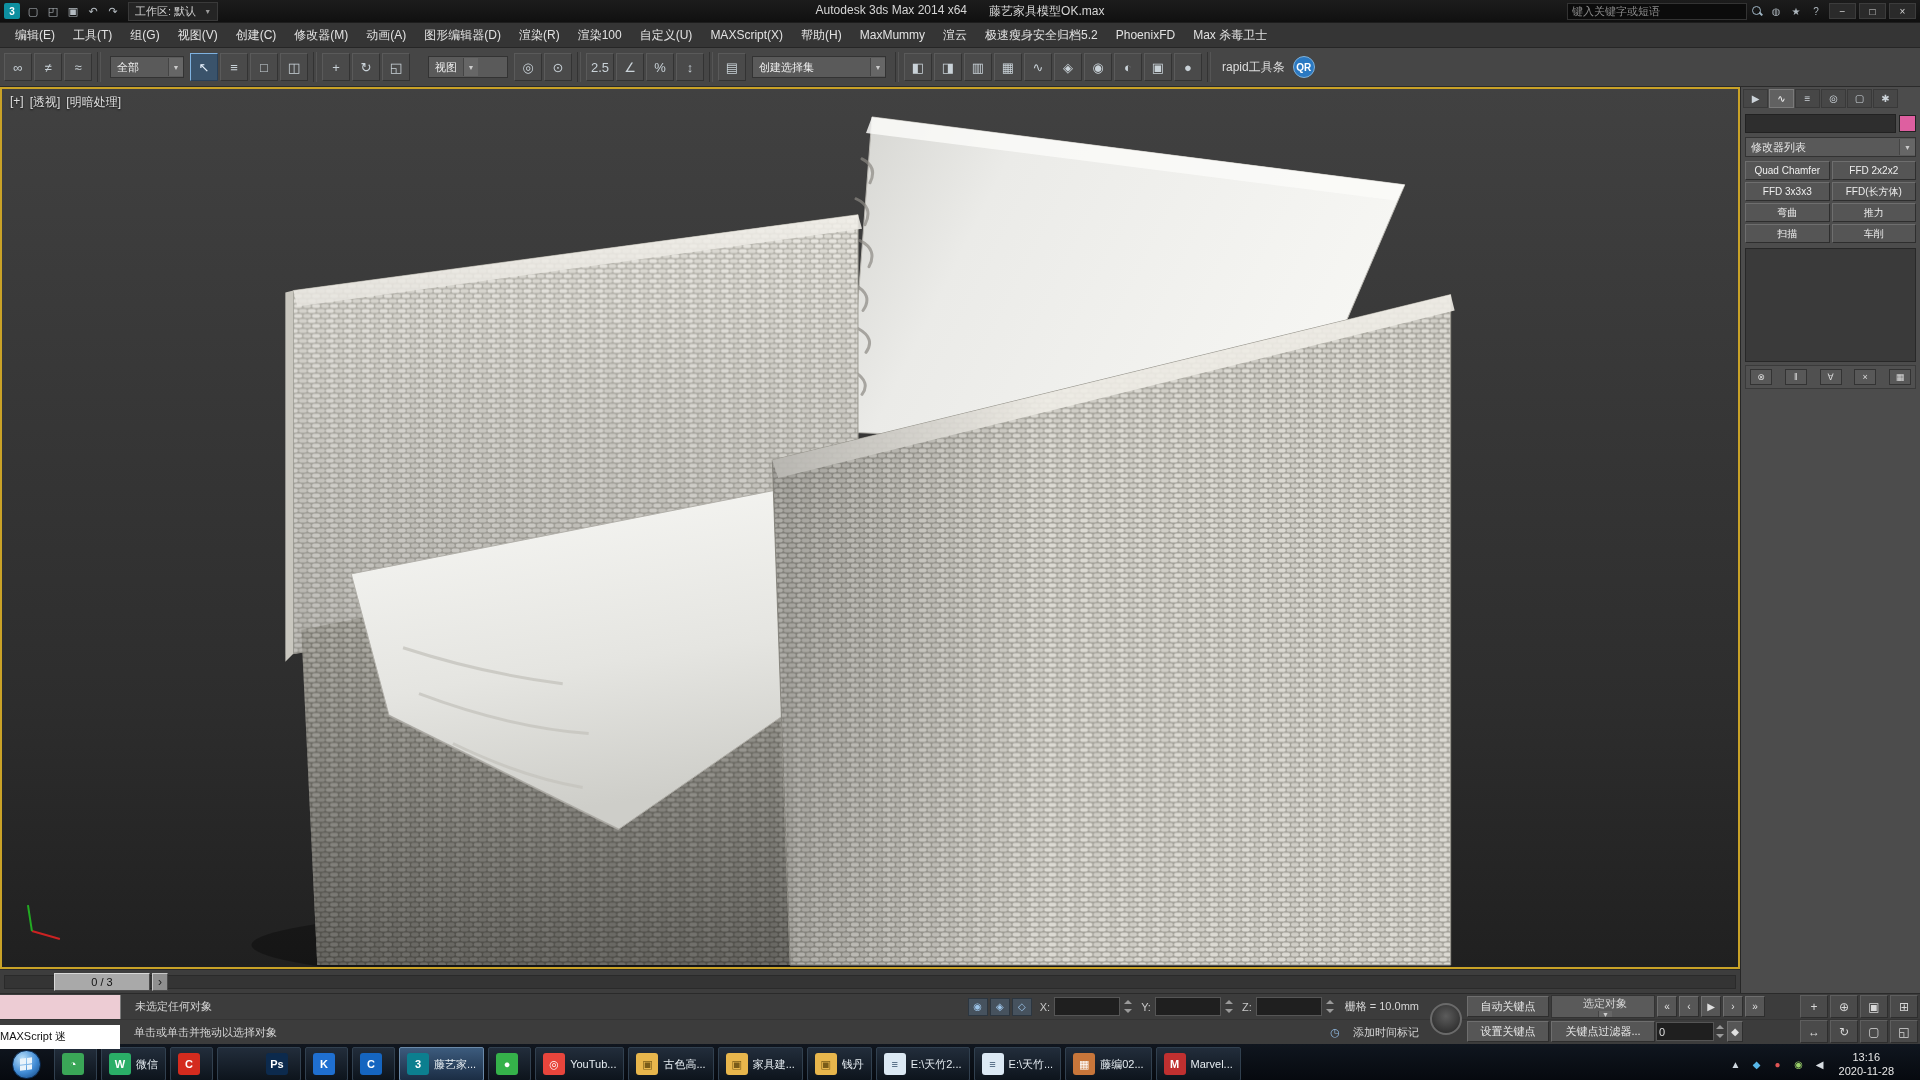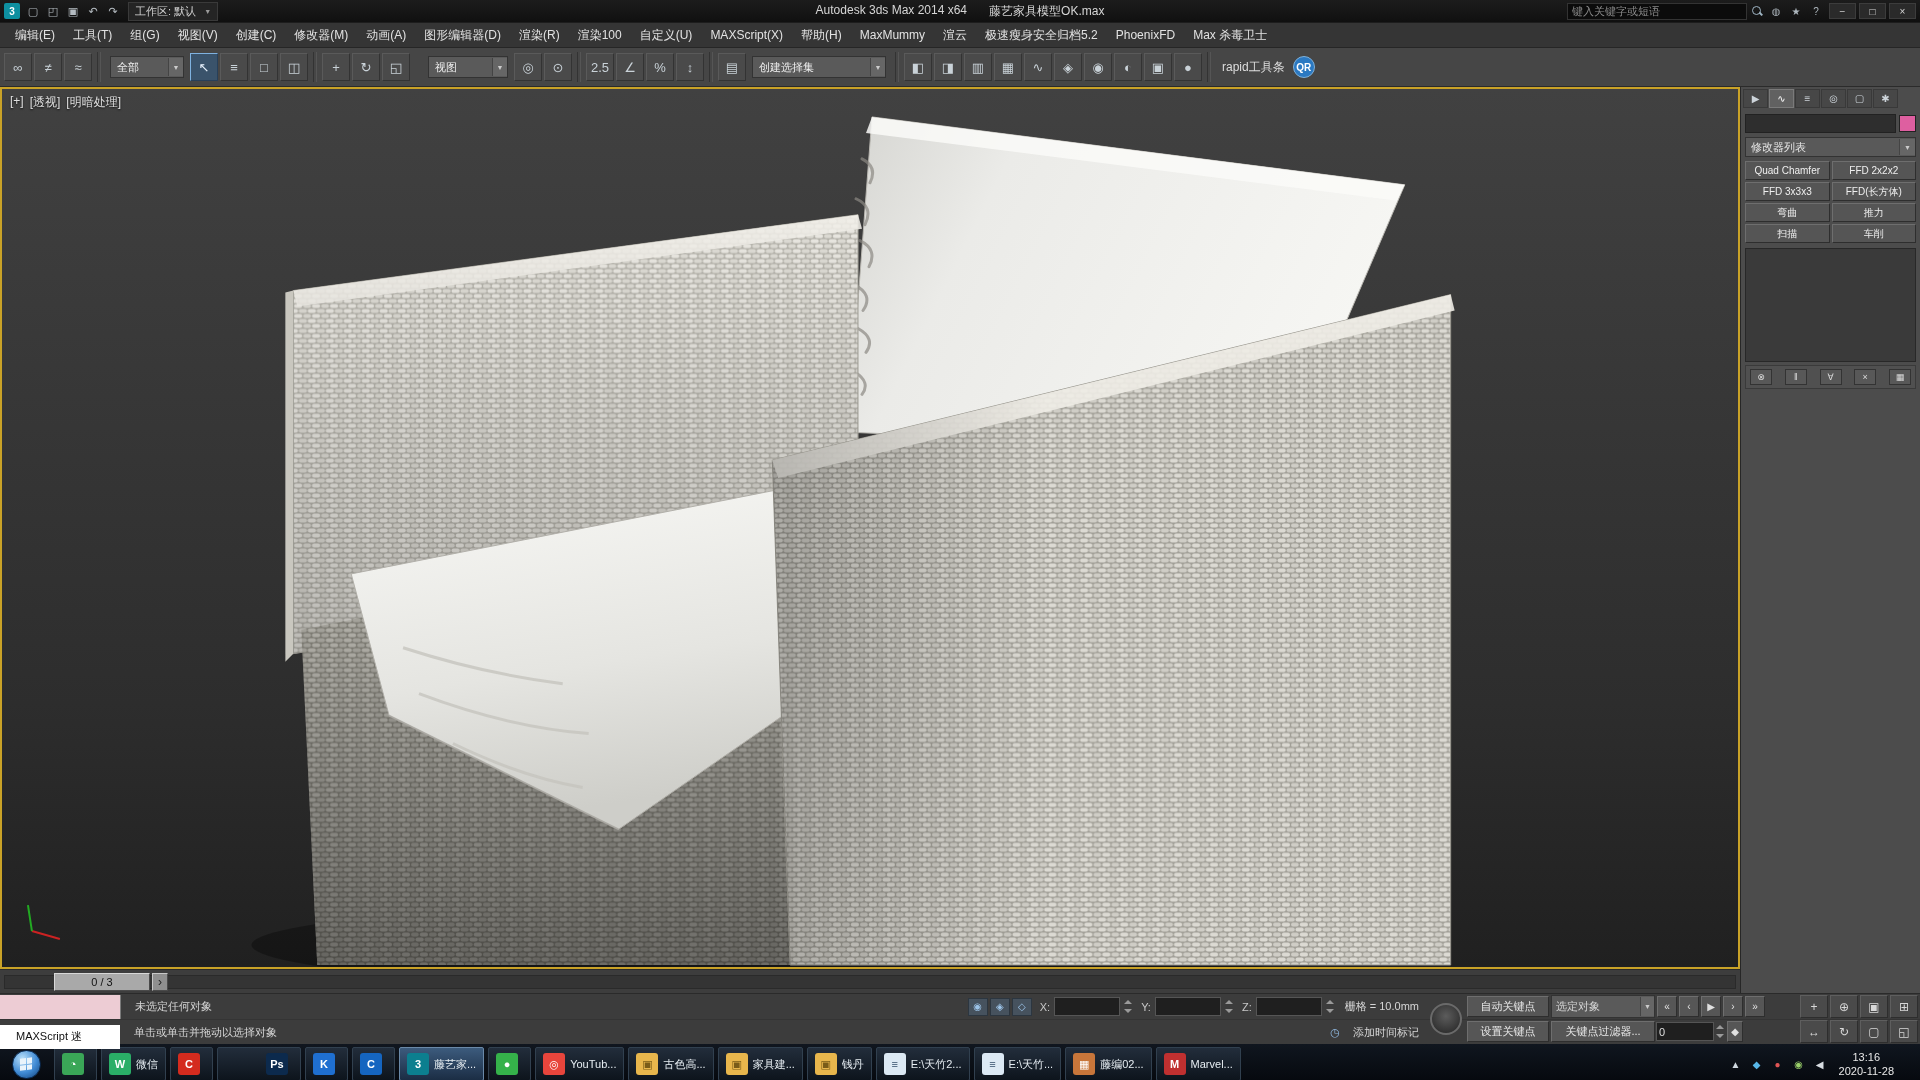--- a/index.html
+++ b/index.html
@@ -30,21 +30,21 @@
 
   
   .toolbar{height:38px;background:#464646;border-bottom:1px solid #2b2b2b;display:flex;align-items:center;padding:0 4px;gap:2px;flex:0 0 auto;}
   .tb-group{display:flex;gap:2px;align-items:center;}
   .ticon{width:28px;height:28px;background:#4a4a4a;border:1px solid;border-color:#5a5a5a #333 #333 #5a5a5a;color:#c9d2d8;font-size:13px;display:flex;align-items:center;justify-content:center;padding:0;}
   .ticon[data-active="true"]{background:#3a536b;border-color:#7fb2e0 #27405a #27405a #7fb2e0;color:#eaf4ff;}
   .tsep{width:2px;height:30px;border-left:1px solid #333;border-right:1px solid #555;margin:0 3px;}
   .tb-dd{height:20px;background:#5a5a5a;border:1px solid #333;display:inline-flex;align-items:center;font-size:11px;color:#eee;padding-left:6px;margin:0 4px;white-space:nowrap;}
   .tb-dd .dd-box{width:14px;height:18px;background:#666;margin-left:6px;border-left:1px solid #444;font-size:7px;color:#ccc;display:flex;align-items:center;justify-content:center;}
   .dd-filter{width:66px;justify-content:space-between;}
-  .dd-coord{width:72px;justify-content:space-between;margin-left:16px;}
+  .dd-coord{width:72px;margin-left:16px;}
   .dd-sets{width:126px;justify-content:space-between;}
   .tb-text{font-size:12px;color:#ddd;margin:0 6px;white-space:nowrap;}
   .qr{width:22px;height:22px;border-radius:50%;background:#2b79c2;border:1px solid #7fb0d8;color:#fff;font-size:10px;font-weight:bold;display:flex;align-items:center;justify-content:center;padding:0;}
 
   
   .main{display:flex;height:906px;background:#3a3a3a;flex:0 0 auto;}
   .vpcol{width:1740px;display:flex;flex-direction:column;}
   .viewport{height:882px;border:2px solid #c9a227;box-sizing:border-box;position:relative;background:#2e2e2e;overflow:hidden;}
   .scene{position:absolute;inset:0;width:100%;height:100%;display:block;}
   .vp-label{position:absolute;top:5px;left:8px;display:flex;gap:6px;color:#e0e0e0;font-size:12px;z-index:2;text-shadow:0 1px 2px rgba(0,0,0,.8);}
@@ -70,36 +70,36 @@
   .cp-stack{height:112px;margin:3px 4px;background:#3a3a3a;border:1px solid #282828;}
   .cp-stacktools{height:20px;margin:0 4px;display:flex;justify-content:space-between;align-items:center;padding:1px 4px;background:#505050;border:1px solid #3a3a3a;}
   .cp-tool{width:22px;height:16px;background:#585858;border:1px solid #333;color:#dcdcdc;font-size:9px;display:flex;align-items:center;justify-content:center;padding:0;}
   .cp-empty{flex:1;background:#4c4c4c;}
 
   
   .statusbar{height:50px;background:#3c3c3c;border-top:1px solid #2a2a2a;position:relative;font-size:11px;color:#d6d6d6;flex:0 0 auto;}
   .sb-row{height:25px;display:flex;align-items:center;gap:4px;padding-right:495px;box-sizing:border-box;}
   .sb-row2{border-top:1px solid #343434;}
   .ms-pink{width:120px;height:24px;background:#edccd4;border-right:1px solid #7a7a7a;flex:0 0 auto;}
-  .ms-white{width:120px;height:24px;background:#fff;color:#111;display:flex;align-items:center;padding-left:16px;box-sizing:border-box;flex:0 0 auto;font-size:11px;white-space:nowrap;overflow:hidden;margin-top:9px;}
+  .ms-white{width:120px;height:24px;background:#fff;color:#111;display:flex;align-items:center;padding-left:0;box-sizing:border-box;flex:0 0 auto;font-size:11px;white-space:nowrap;overflow:hidden;margin-top:9px;}
   .sb-text{margin-left:10px;white-space:nowrap;}
   .sb-spacer{flex:1;}
   .sb-toggle{width:20px;height:18px;background:#46525e;border:1px solid #2c3640;color:#9cc3e8;font-size:10px;display:flex;align-items:center;justify-content:center;padding:0;}
   .axis-label{color:#c8c8c8;margin-left:4px;}
   .sb-field{width:60px;height:15px;background:#1f1f1f;border:1px solid #555;color:#ddd;font-size:11px;}
   .spin{width:9px;height:17px;display:flex;flex-direction:column;justify-content:space-between;padding:2px 0;box-sizing:border-box;}
   .spin i{display:block;width:0;height:0;border-left:4px solid transparent;border-right:4px solid transparent;}
   .spin .up{border-bottom:4px solid #9a9a9a;}
   .spin .dn{border-top:4px solid #9a9a9a;}
   .sb-label{margin:8px 6px;white-space:nowrap;}
   .tag-icon{width:16px;height:16px;color:#8fb8e0;font-size:11px;display:flex;align-items:center;justify-content:center;}
   .sb-wheel{position:absolute;right:458px;top:9px;width:32px;height:32px;border-radius:50%;background:radial-gradient(circle at 50% 40%,#5c5c5c,#232323);border:2px solid #6a6a6a;box-sizing:border-box;z-index:3;padding:0;}
   .sb-anim{position:absolute;right:124px;top:0;width:330px;height:50px;display:grid;grid-template-columns:84px 106px repeat(5,22px);grid-template-rows:25px 25px;align-items:center;z-index:2;}
   .sb-btn{height:21px;margin:0 1px;background:#565656;border:1px solid;border-color:#6e6e6e #2e2e2e #2e2e2e #6e6e6e;color:#e8e8e8;font-size:11px;white-space:nowrap;overflow:hidden;padding:0 2px;}
-  .sb-dd{height:21px;margin:0 1px;background:#5a5a5a;border:1px solid #333;display:flex;align-items:center;justify-content:space-between;padding-left:4px;white-space:nowrap;overflow:hidden;}
+  .sb-dd{height:21px;margin:0 1px;background:#5a5a5a;border:1px solid #333;display:flex;align-items:center;justify-content:space-between;padding-left:4px;white-space:nowrap;overflow:hidden;flex-direction:column;}
   .sb-dd .dd-box{width:13px;height:19px;background:#666;border-left:1px solid #444;font-size:7px;color:#ccc;display:flex;align-items:center;justify-content:center;}
   .pb-btn{width:20px;height:21px;background:#565656;border:1px solid;border-color:#6e6e6e #2e2e2e #2e2e2e #6e6e6e;color:#e0e0e0;font-size:10px;display:flex;align-items:center;justify-content:center;padding:0;margin:0 1px;}
   .frame-wrap{grid-column:3/7;display:flex;align-items:center;gap:2px;}
   .frame-field{width:52px;height:15px;background:#1f1f1f;border:1px solid #555;color:#ddd;font-size:11px;}
   .sb-nav{position:absolute;right:2px;top:1px;width:118px;height:48px;display:grid;grid-template-columns:repeat(4,1fr);grid-template-rows:repeat(2,1fr);gap:2px;z-index:2;}
   .nav-btn{background:#4a4a4a;border:1px solid;border-color:#5e5e5e #2e2e2e #2e2e2e #5e5e5e;color:#d8d8d8;font-size:12px;display:flex;align-items:center;justify-content:center;padding:0;}
 
   
   .taskbar{height:40px;background:linear-gradient(#10161f,#05080d);display:flex;align-items:stretch;flex:0 0 auto;}
   .start{width:52px;display:flex;align-items:center;justify-content:center;background:transparent;border:none;padding:0;}

